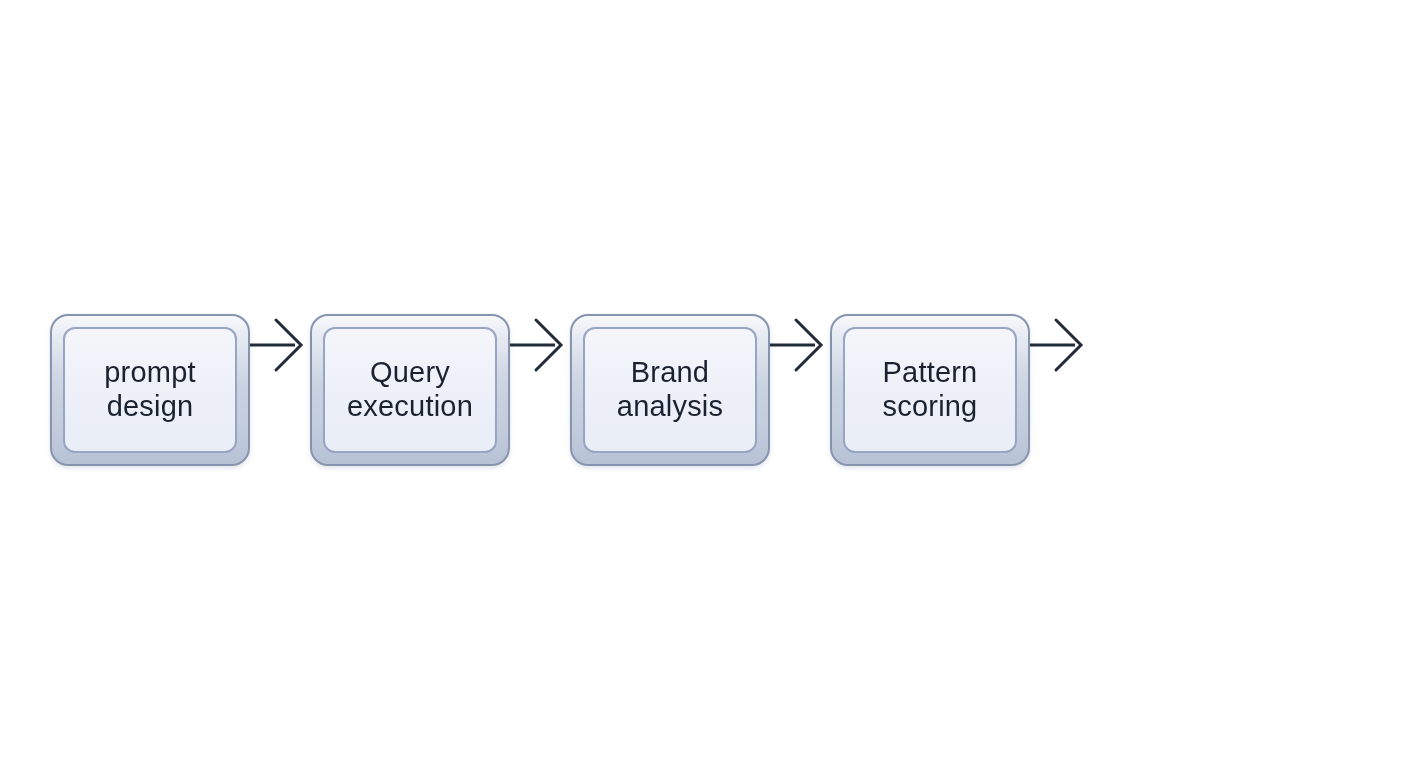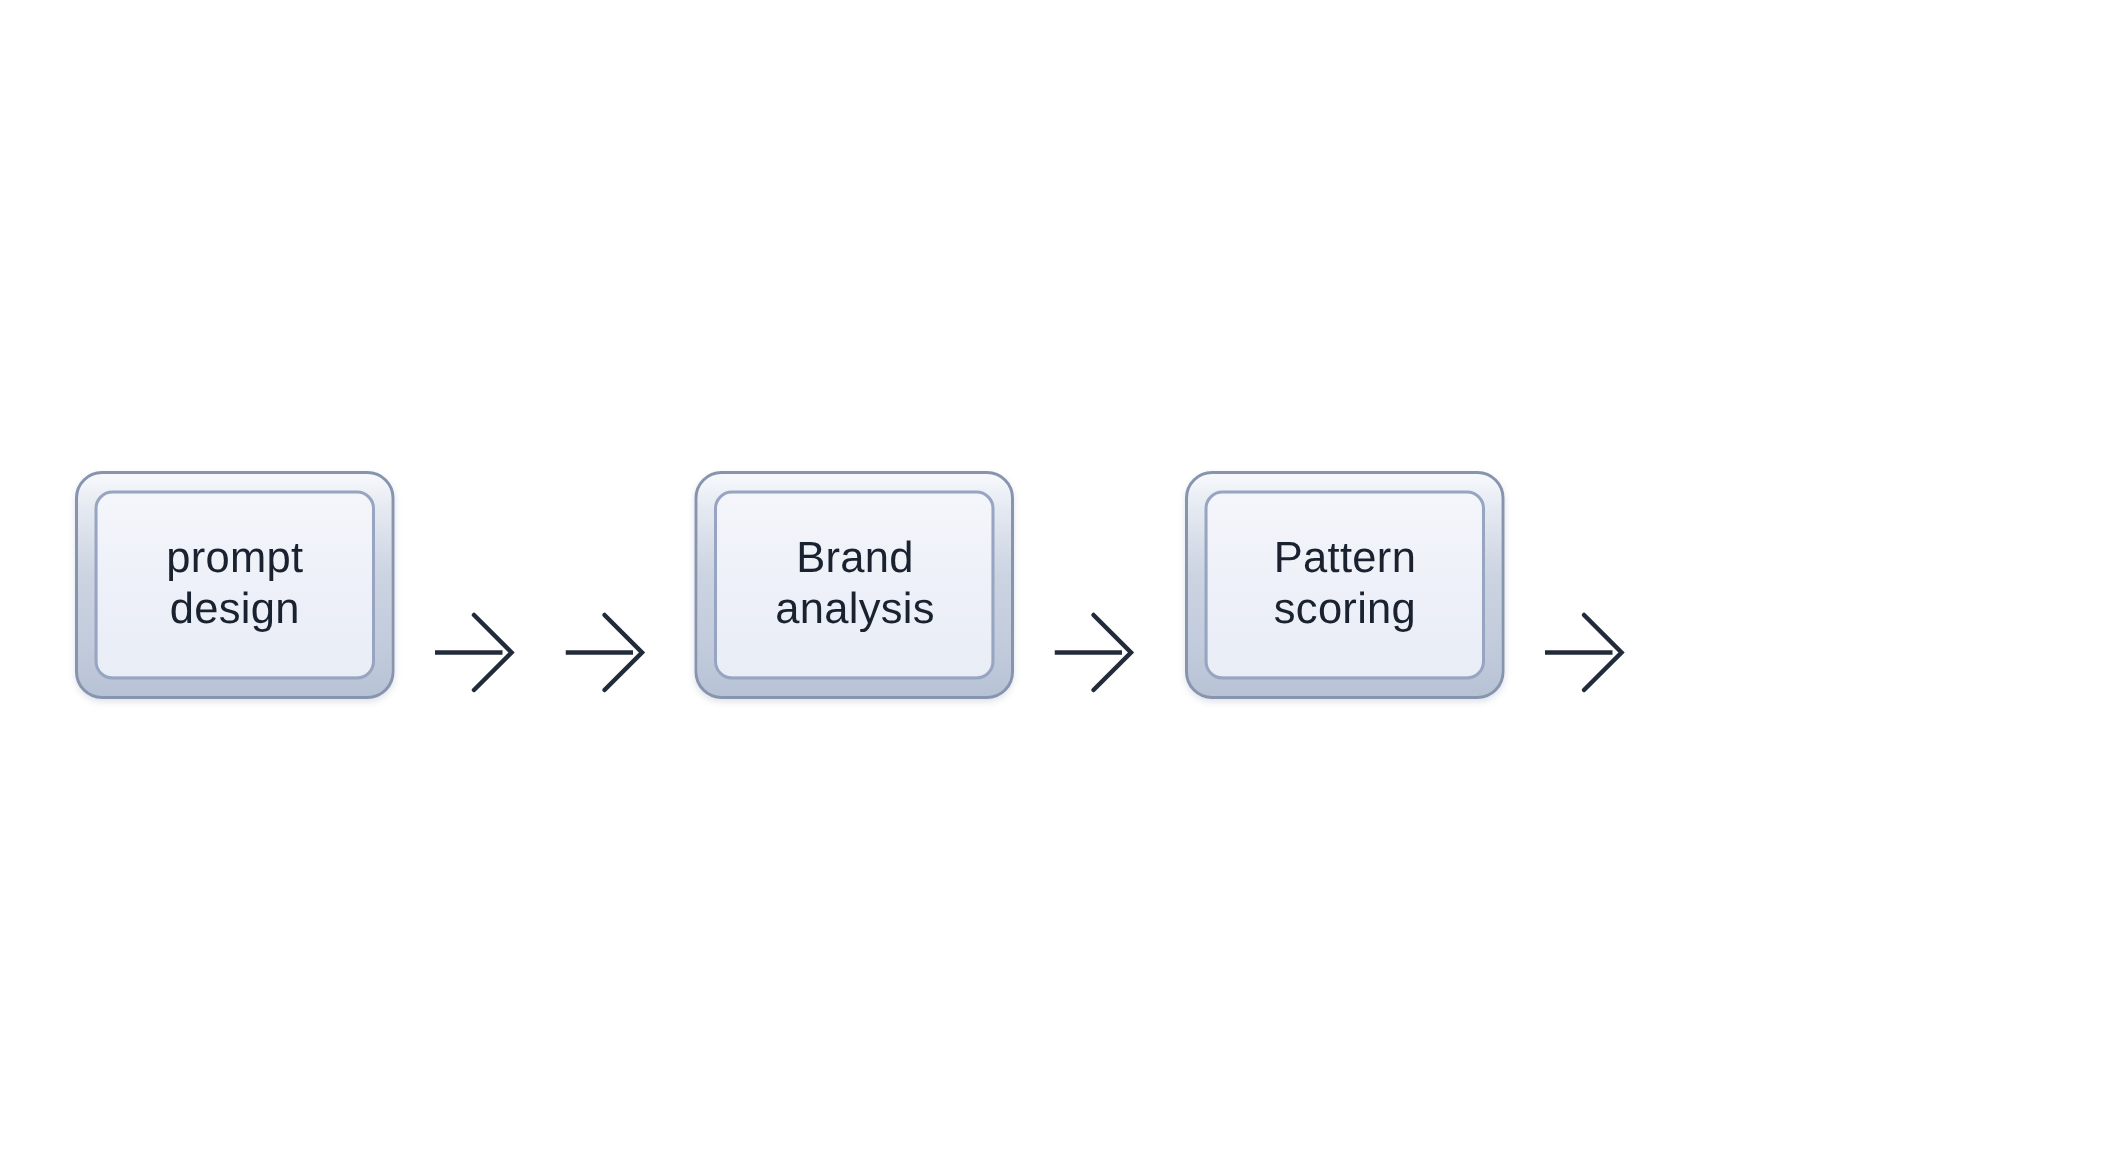--- a/index.html
+++ b/index.html
@@ -12,21 +12,21 @@
     font-family: "Liberation Sans", "DejaVu Sans", sans-serif;
   }
 
   .flow-row {
     position: absolute;
     left: 50px;
     top: 314px;
     width: 1040px;
     height: 152px;
     display: flex;
-    align-items: flex-end;
+    align-items: flex-start;
     justify-content: space-between;
   }
 
   .flow-node {
     width: 213px;
     height: 152px;
     box-sizing: border-box;
     border: 2.5px solid var(--box-border, #8794ae);
     border-radius: 18px;
     background: linear-gradient(180deg,
@@ -83,20 +83,25 @@
     </div>
   </div>
 
   <div class="flow-arrow">
     <svg width="60" height="62" viewBox="0 0 60 62">
       <line x1="0" y1="31" x2="45" y2="31" stroke="currentColor" stroke-width="3"></line>
       <polyline points="26,6 51,31 26,56" fill="none" stroke="currentColor" stroke-width="3" stroke-linecap="round" stroke-linejoin="miter"></polyline>
     </svg>
   </div>
 
+  <div class="flow-node">
+    <div class="flow-node-inner">
+      <span class="flow-node-label">Query execution</span>
+    </div>
+  </div>
 
   <div class="flow-arrow">
     <svg width="60" height="62" viewBox="0 0 60 62">
       <line x1="0" y1="31" x2="45" y2="31" stroke="currentColor" stroke-width="3"></line>
       <polyline points="26,6 51,31 26,56" fill="none" stroke="currentColor" stroke-width="3" stroke-linecap="round" stroke-linejoin="miter"></polyline>
     </svg>
   </div>
 
   <div class="flow-node">
     <div class="flow-node-inner">

